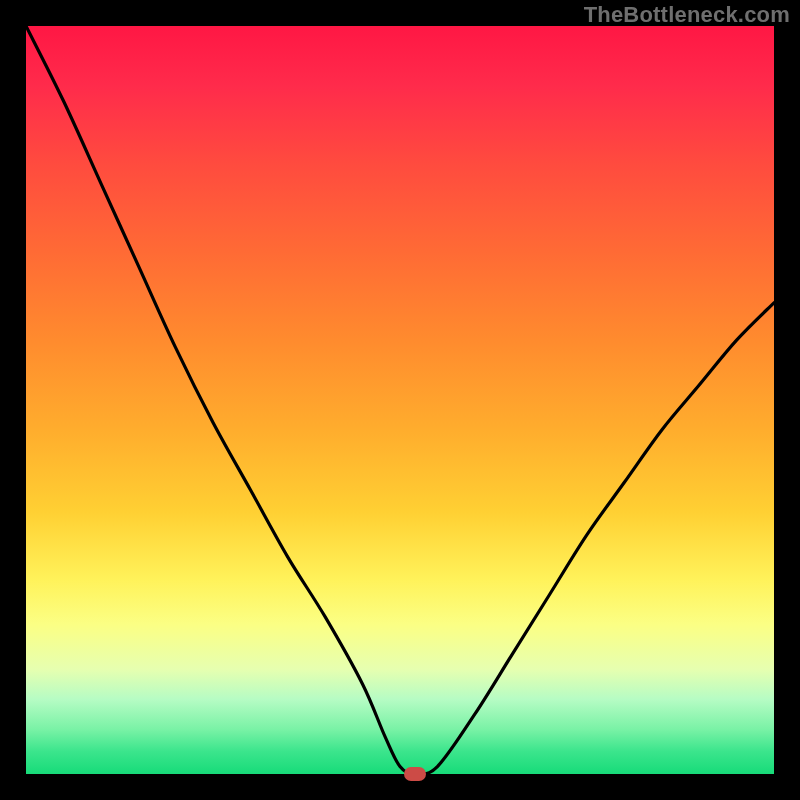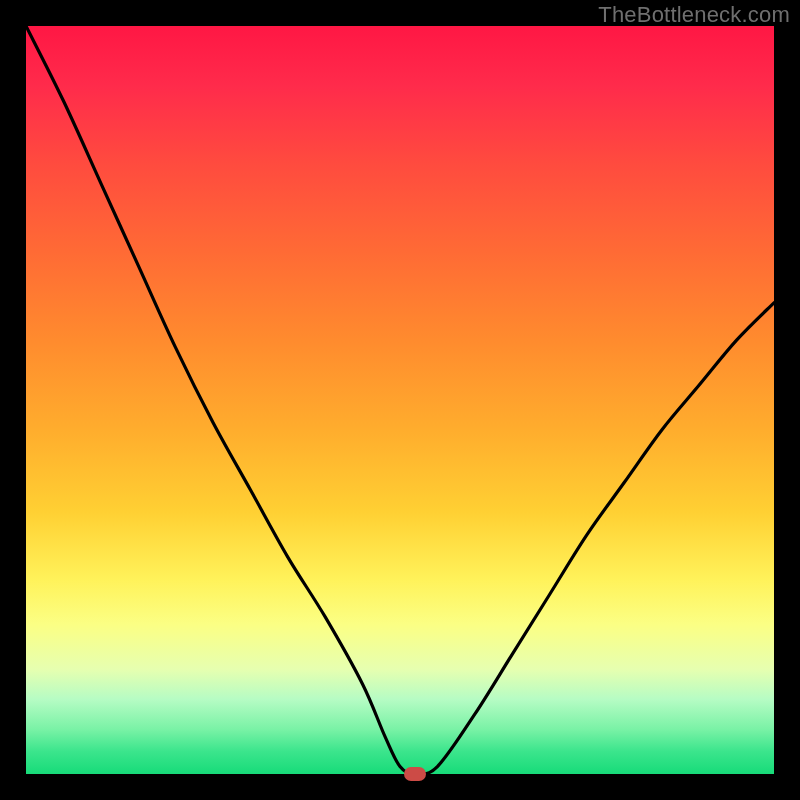--- a/index.html
+++ b/index.html
@@ -16,21 +16,21 @@
     width: 800px;
     height: 800px;
     background: #000;
   }
   .watermark {
     position: absolute;
     top: 2px;
     right: 10px;
     color: #6f6f6f;
     font-size: 22px;
-    font-weight: 400;
+    font-weight: 700;
     letter-spacing: 0.2px;
     z-index: 10;
   }
   
   .plot {
     position: absolute;
     left: 26px;
     top: 26px;
     width: 748px;
     height: 748px;

